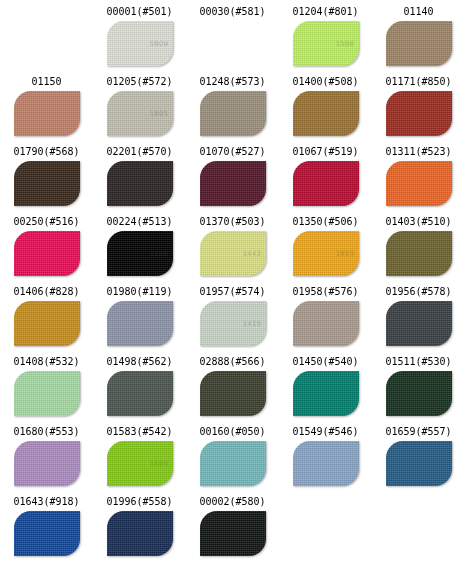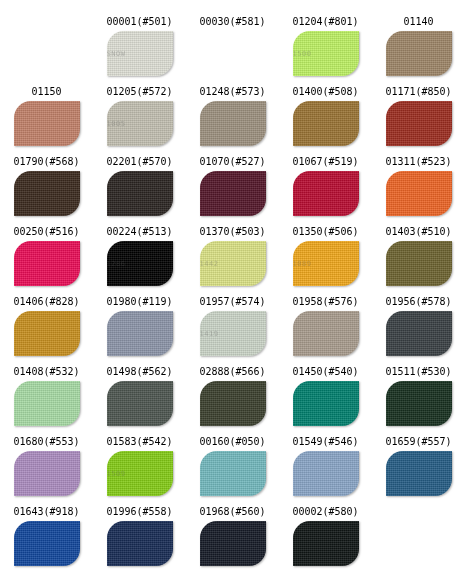--- a/index.html
+++ b/index.html
@@ -20,21 +20,21 @@
     height: 579px;
     background: #ffffff;
   }
 
   .swatch-grid {
     display: grid;
     grid-template-columns: repeat(5, 93px);
     grid-template-rows: repeat(8, 70px);
     width: 465px;
     height: 560px;
-    padding-top: 16px;
+    padding-top: 6px;
     box-sizing: border-box;
   }
 
   .swatch-cell {
     position: relative;
     display: flex;
     flex-direction: column;
     align-items: center;
     justify-content: flex-start;
   }
@@ -95,21 +95,21 @@
     pointer-events: none;
   }
 
   
   .swatch-chip .chip-watermark {
     position: absolute;
     left: 0;
     right: 4px;
     top: 50%;
     transform: translateY(-50%);
-    text-align: left;
+    text-align: right;
     font-size: 7px;
     color: rgba(90,90,90,0.30);
     font-family: "DejaVu Sans Mono", "Liberation Mono", monospace;
     letter-spacing: 0.5px;
     z-index: 2;
     pointer-events: none;
   }
 </style>
 </head>
 <body>
@@ -343,25 +343,19 @@
           <div class="swatch-chip" style="background-color: rgb(18, 71, 156);"></div>
         </div>
       </div>
       <div class="swatch-cell">
         <div class="swatch-label">01996(#558)</div>
         <div class="swatch-chip-wrap">
           <div class="swatch-chip" style="background-color: rgb(24, 44, 85);"></div>
         </div>
       </div>
       <div class="swatch-cell">
-        <div class="swatch-label">01968(#560)</div>
-        <div class="swatch-chip-wrap">
-          <div class="swatch-chip" style="background-color: rgb(22, 27, 39);"></div>
-        </div>
-      </div>
-      <div class="swatch-cell">
         <div class="swatch-label">00002(#580)</div>
         <div class="swatch-chip-wrap">
           <div class="swatch-chip" style="background-color: rgb(16, 22, 21);"></div>
         </div>
       </div>
     </div>
 </div>
 
 </body></html>

